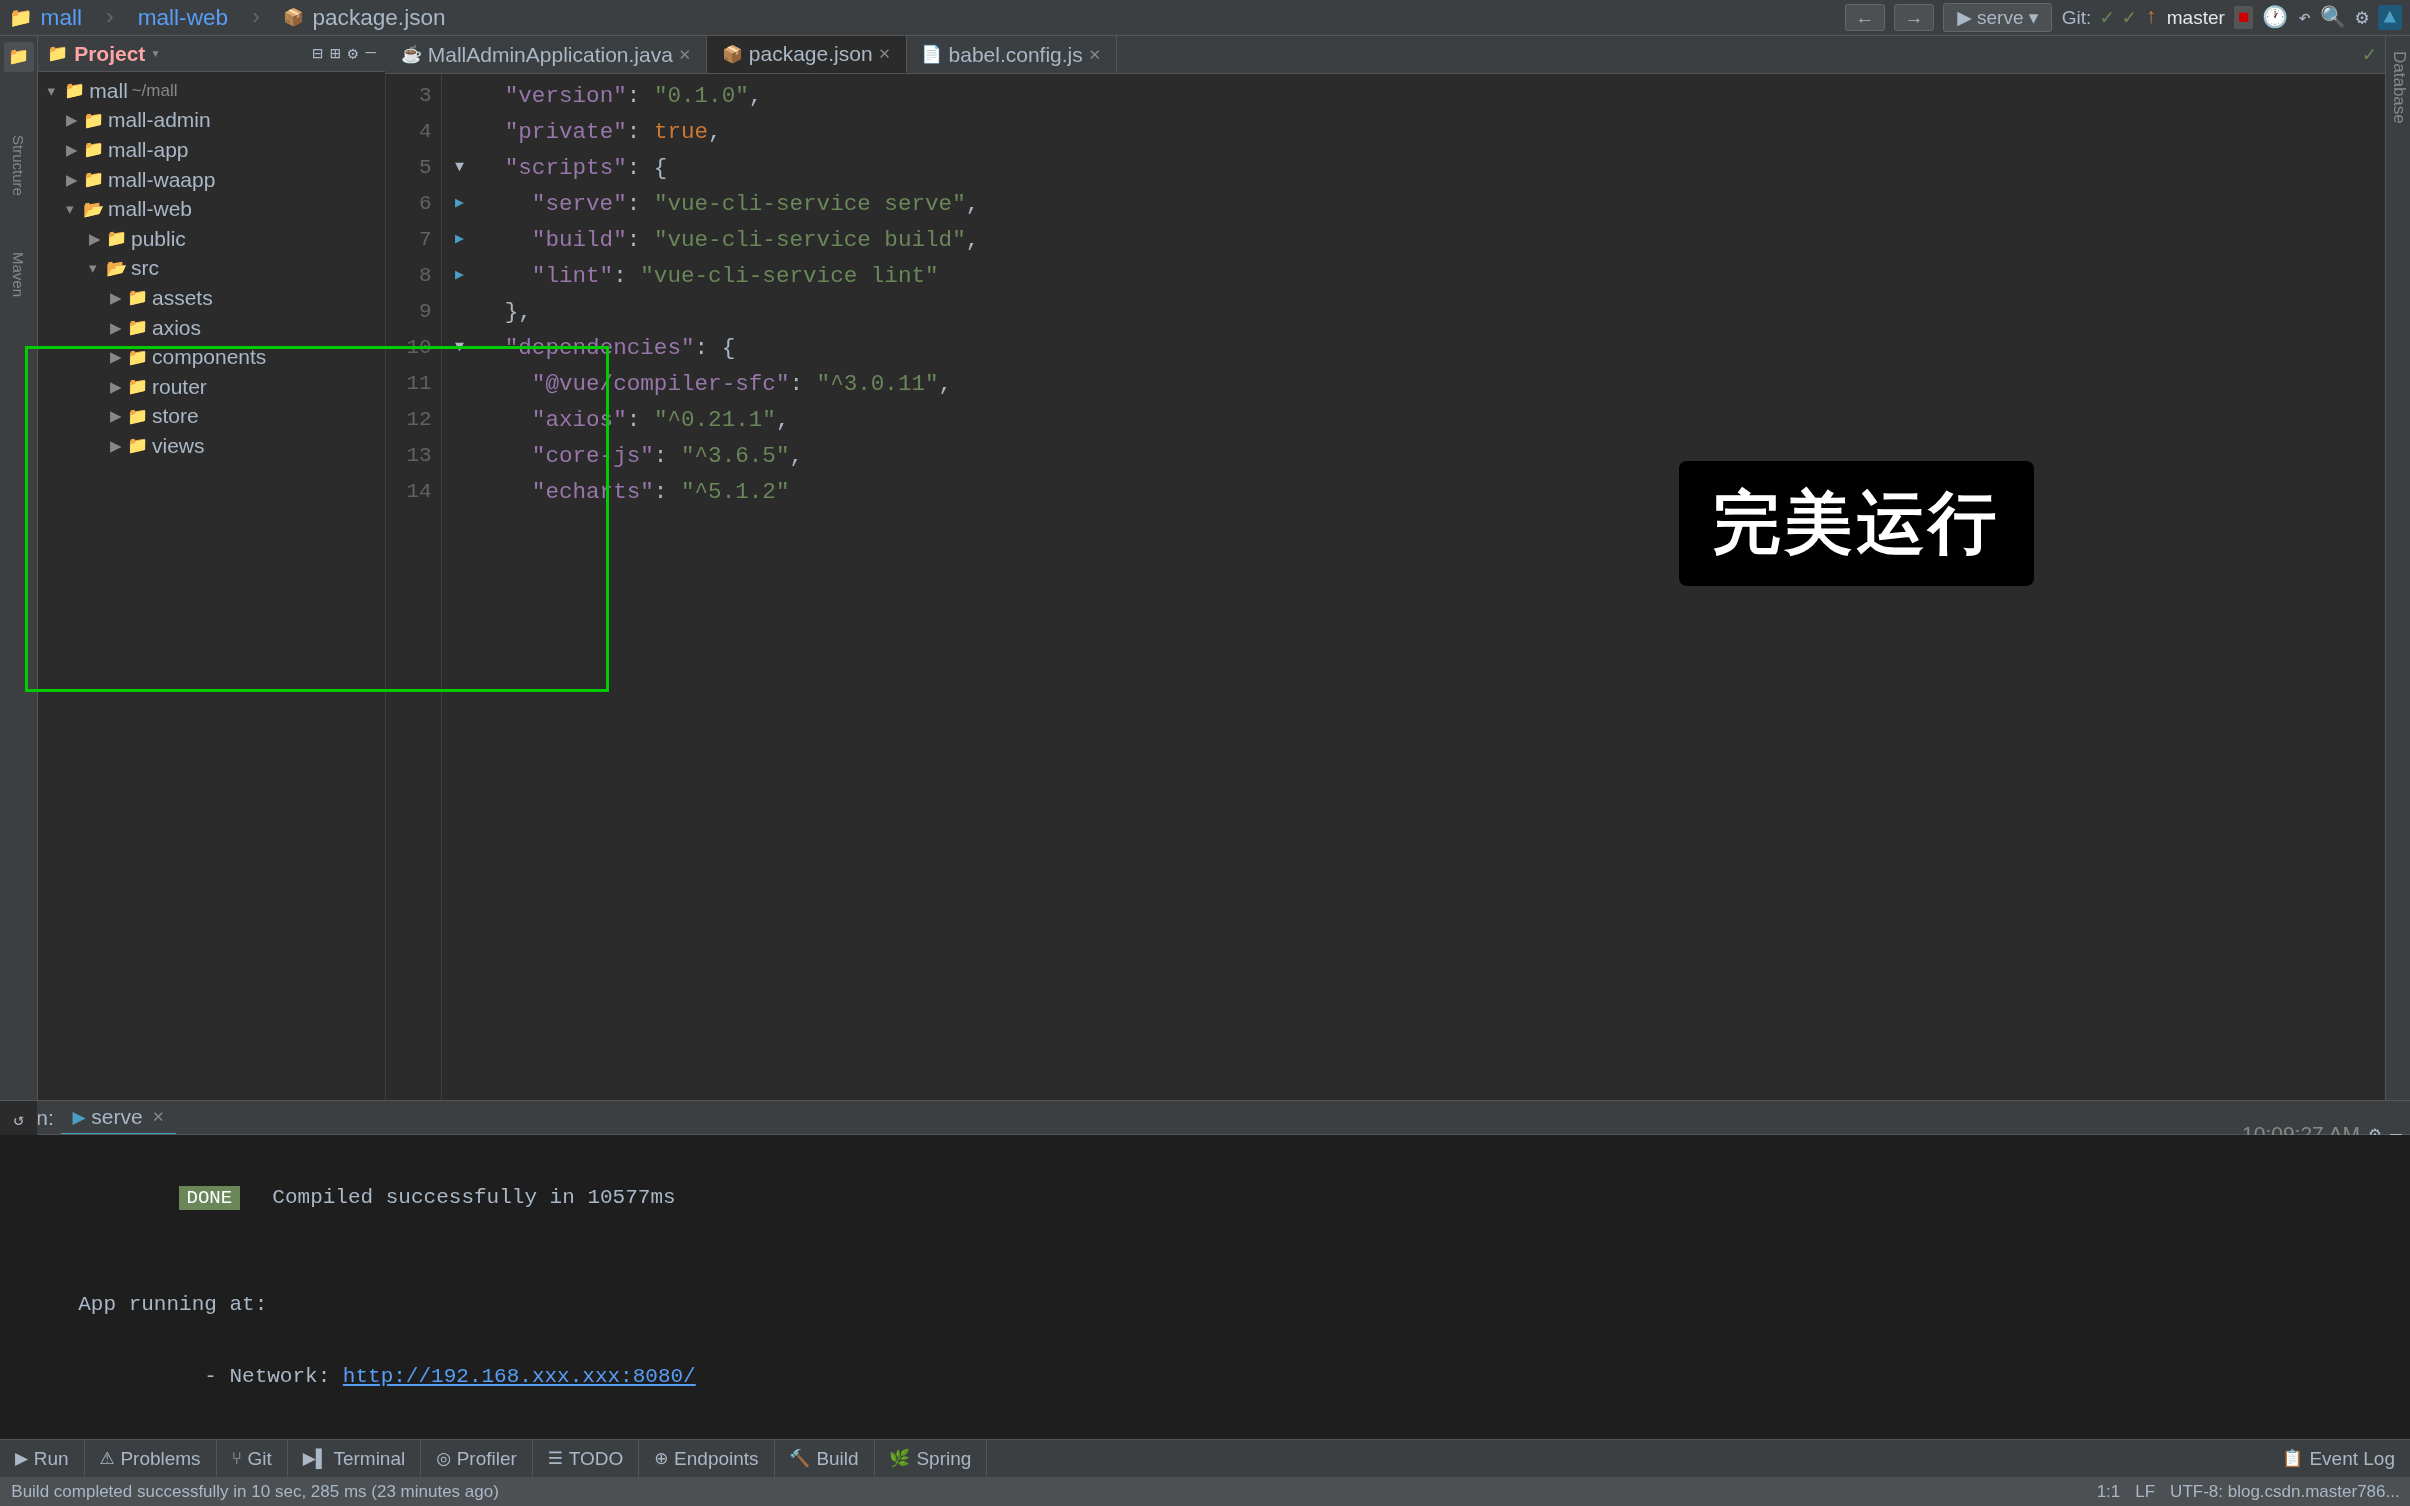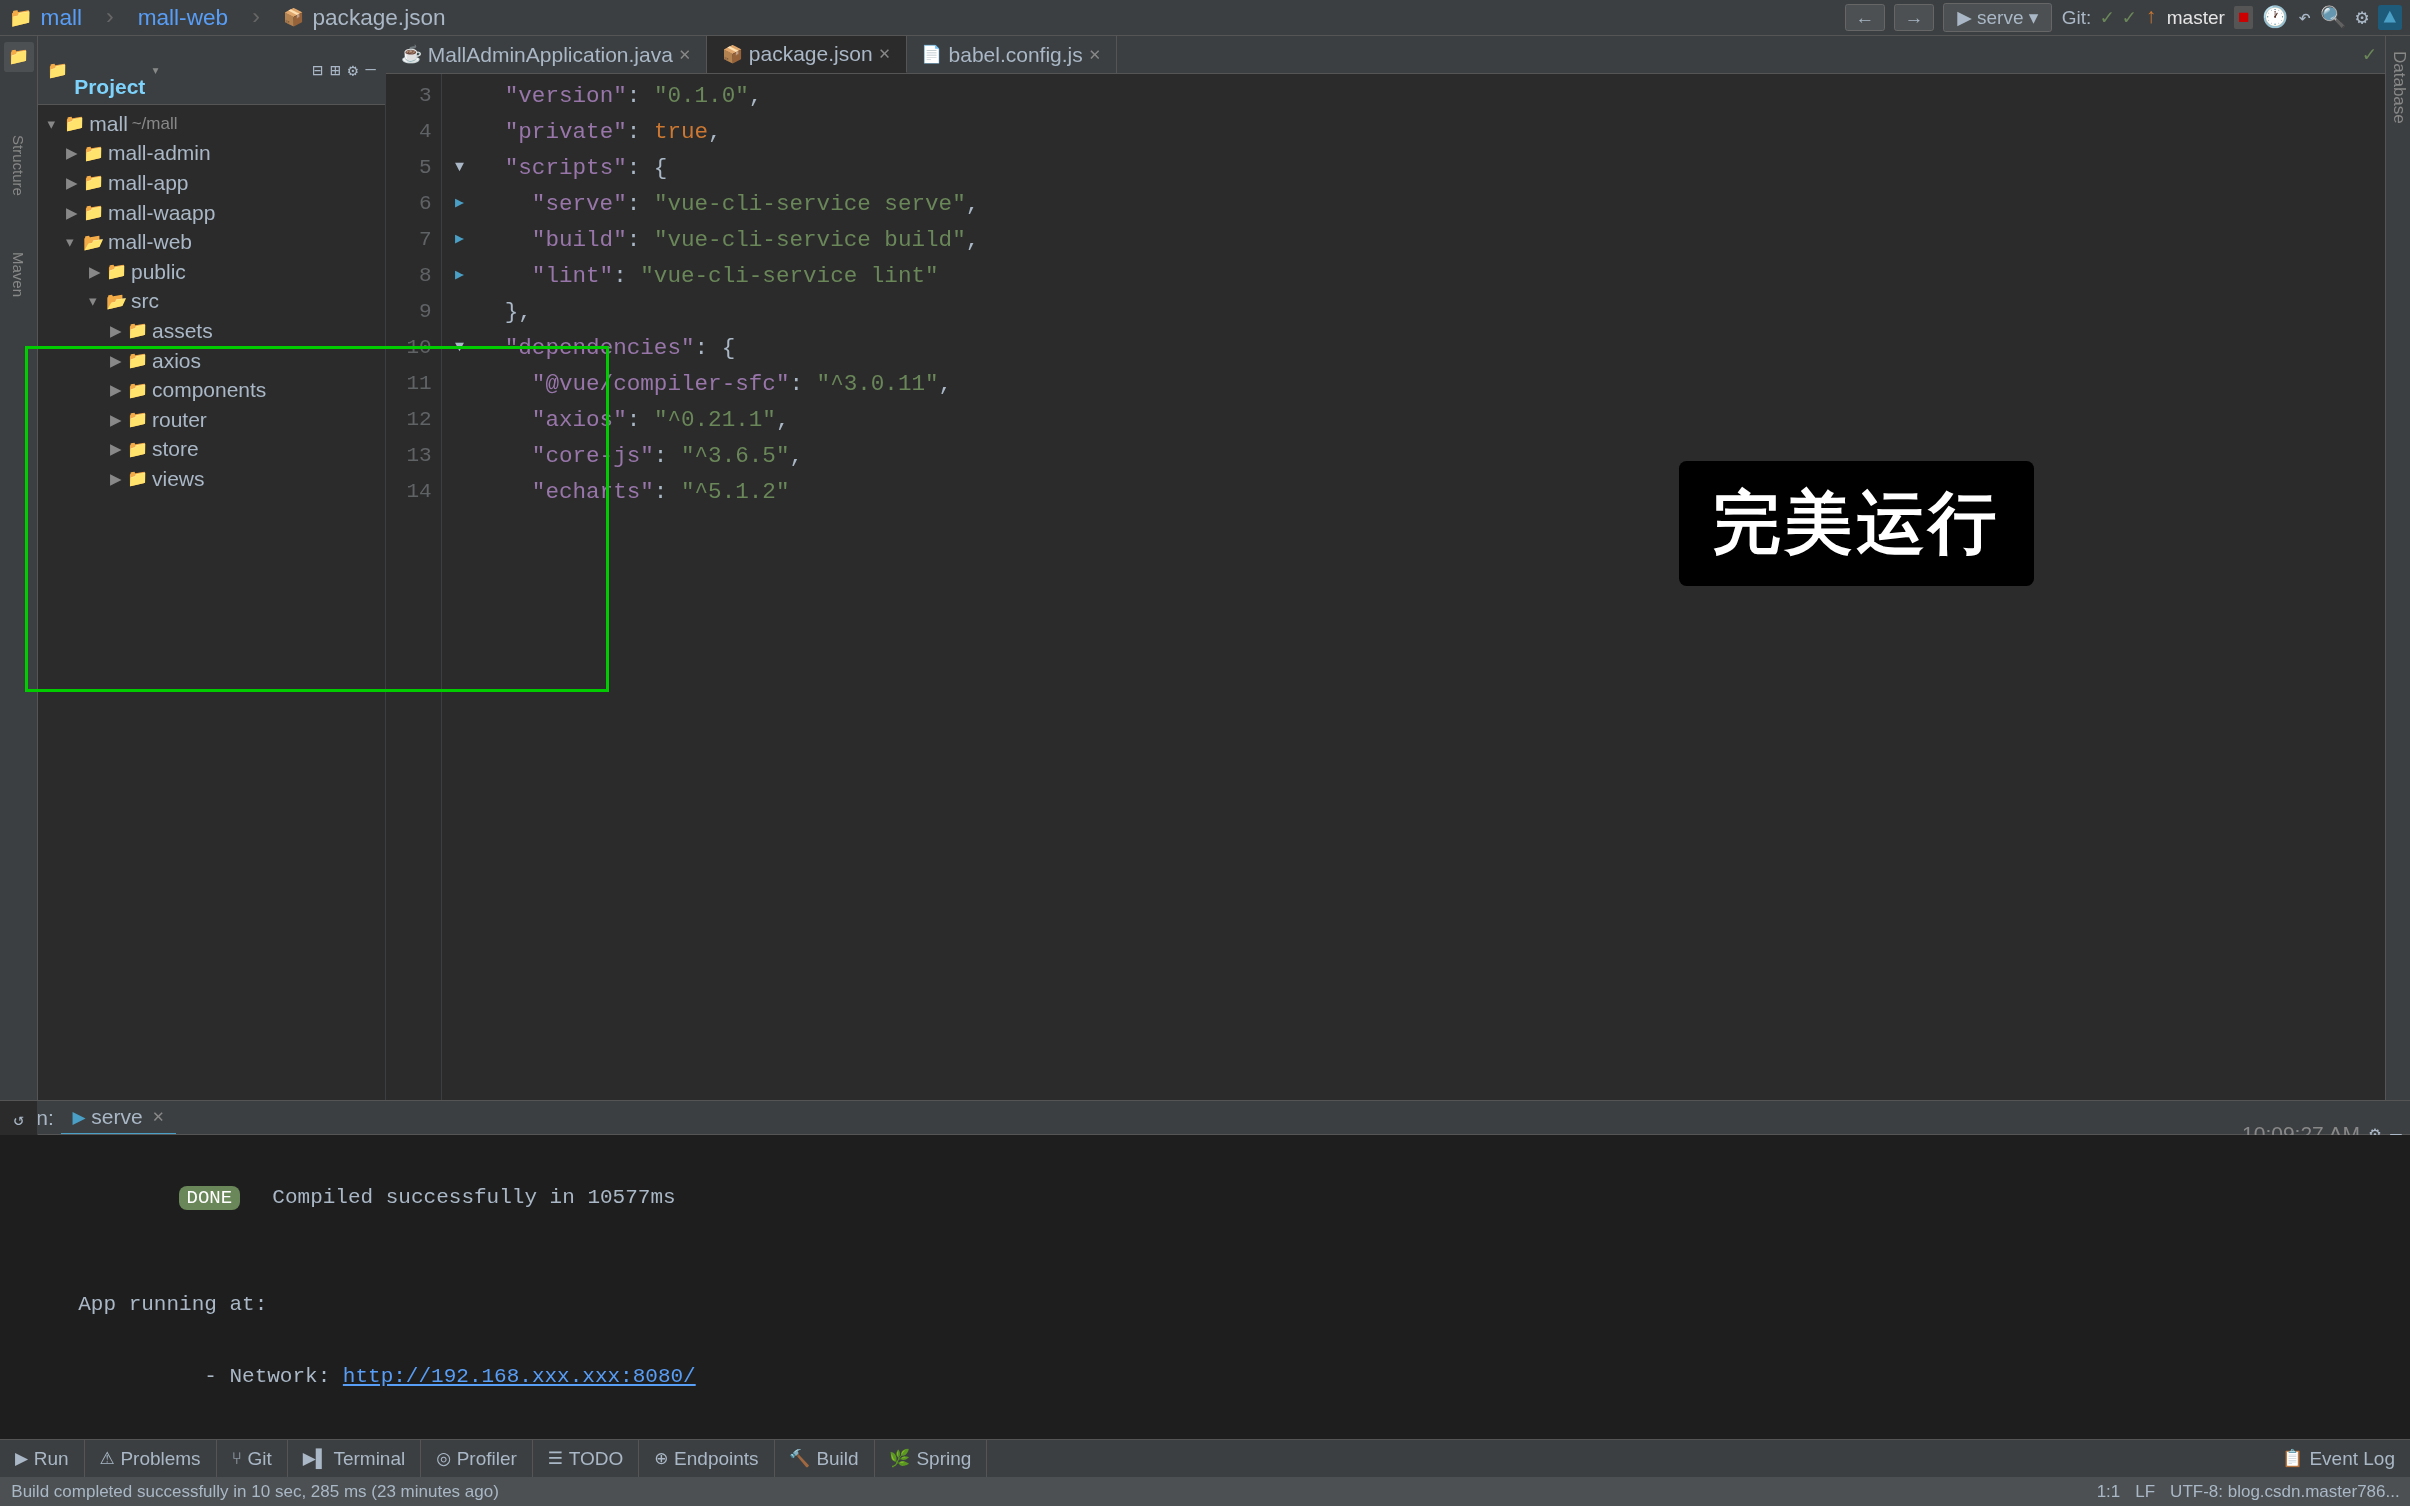--- a/index.html
+++ b/index.html
@@ -94,25 +94,24 @@
     }
     .file-tree-header {
       display: flex;
       align-items: center;
       padding: 5.6px 9.4px;
       background: #3c3f41;
       border-bottom: 0.9px solid #555;
       gap: 5.6px;
     }
     .file-tree-header-title {
-      color: #7dd3fc;
+      color: #fca5a5;
       font-size: 21px;
       font-family: sans-serif;
       font-weight: bold;
-      margin-top: 33px;
     }
     .file-tree-header-icons {
       margin-left: auto;
       display: flex;
       gap: 7.5px;
     }
     .file-tree-header-icon {
       color: #a9b7c6;
       font-size: 17px;
       cursor: pointer;
@@ -301,21 +300,21 @@
       font-family: 'Courier New', monospace;
       font-size: 21px;
       overflow-y: auto;
       position: relative;
     }
     .terminal-line { line-height: 1.7; white-space: pre-wrap; }
     .done-badge {
       background: #6a8759;
       color: #fff;
       padding: 0.9px 7.5px;
-      border-radius: 8px;
+      border-radius: 0;
       font-size: 19px;
       margin-right: 7.5px;
     }
     .terminal-link { color: #589df6; text-decoration: underline; cursor: pointer; }
 
     
     .terminal-side-icons {
       position: absolute;
       left: 0;
       top: 0;

